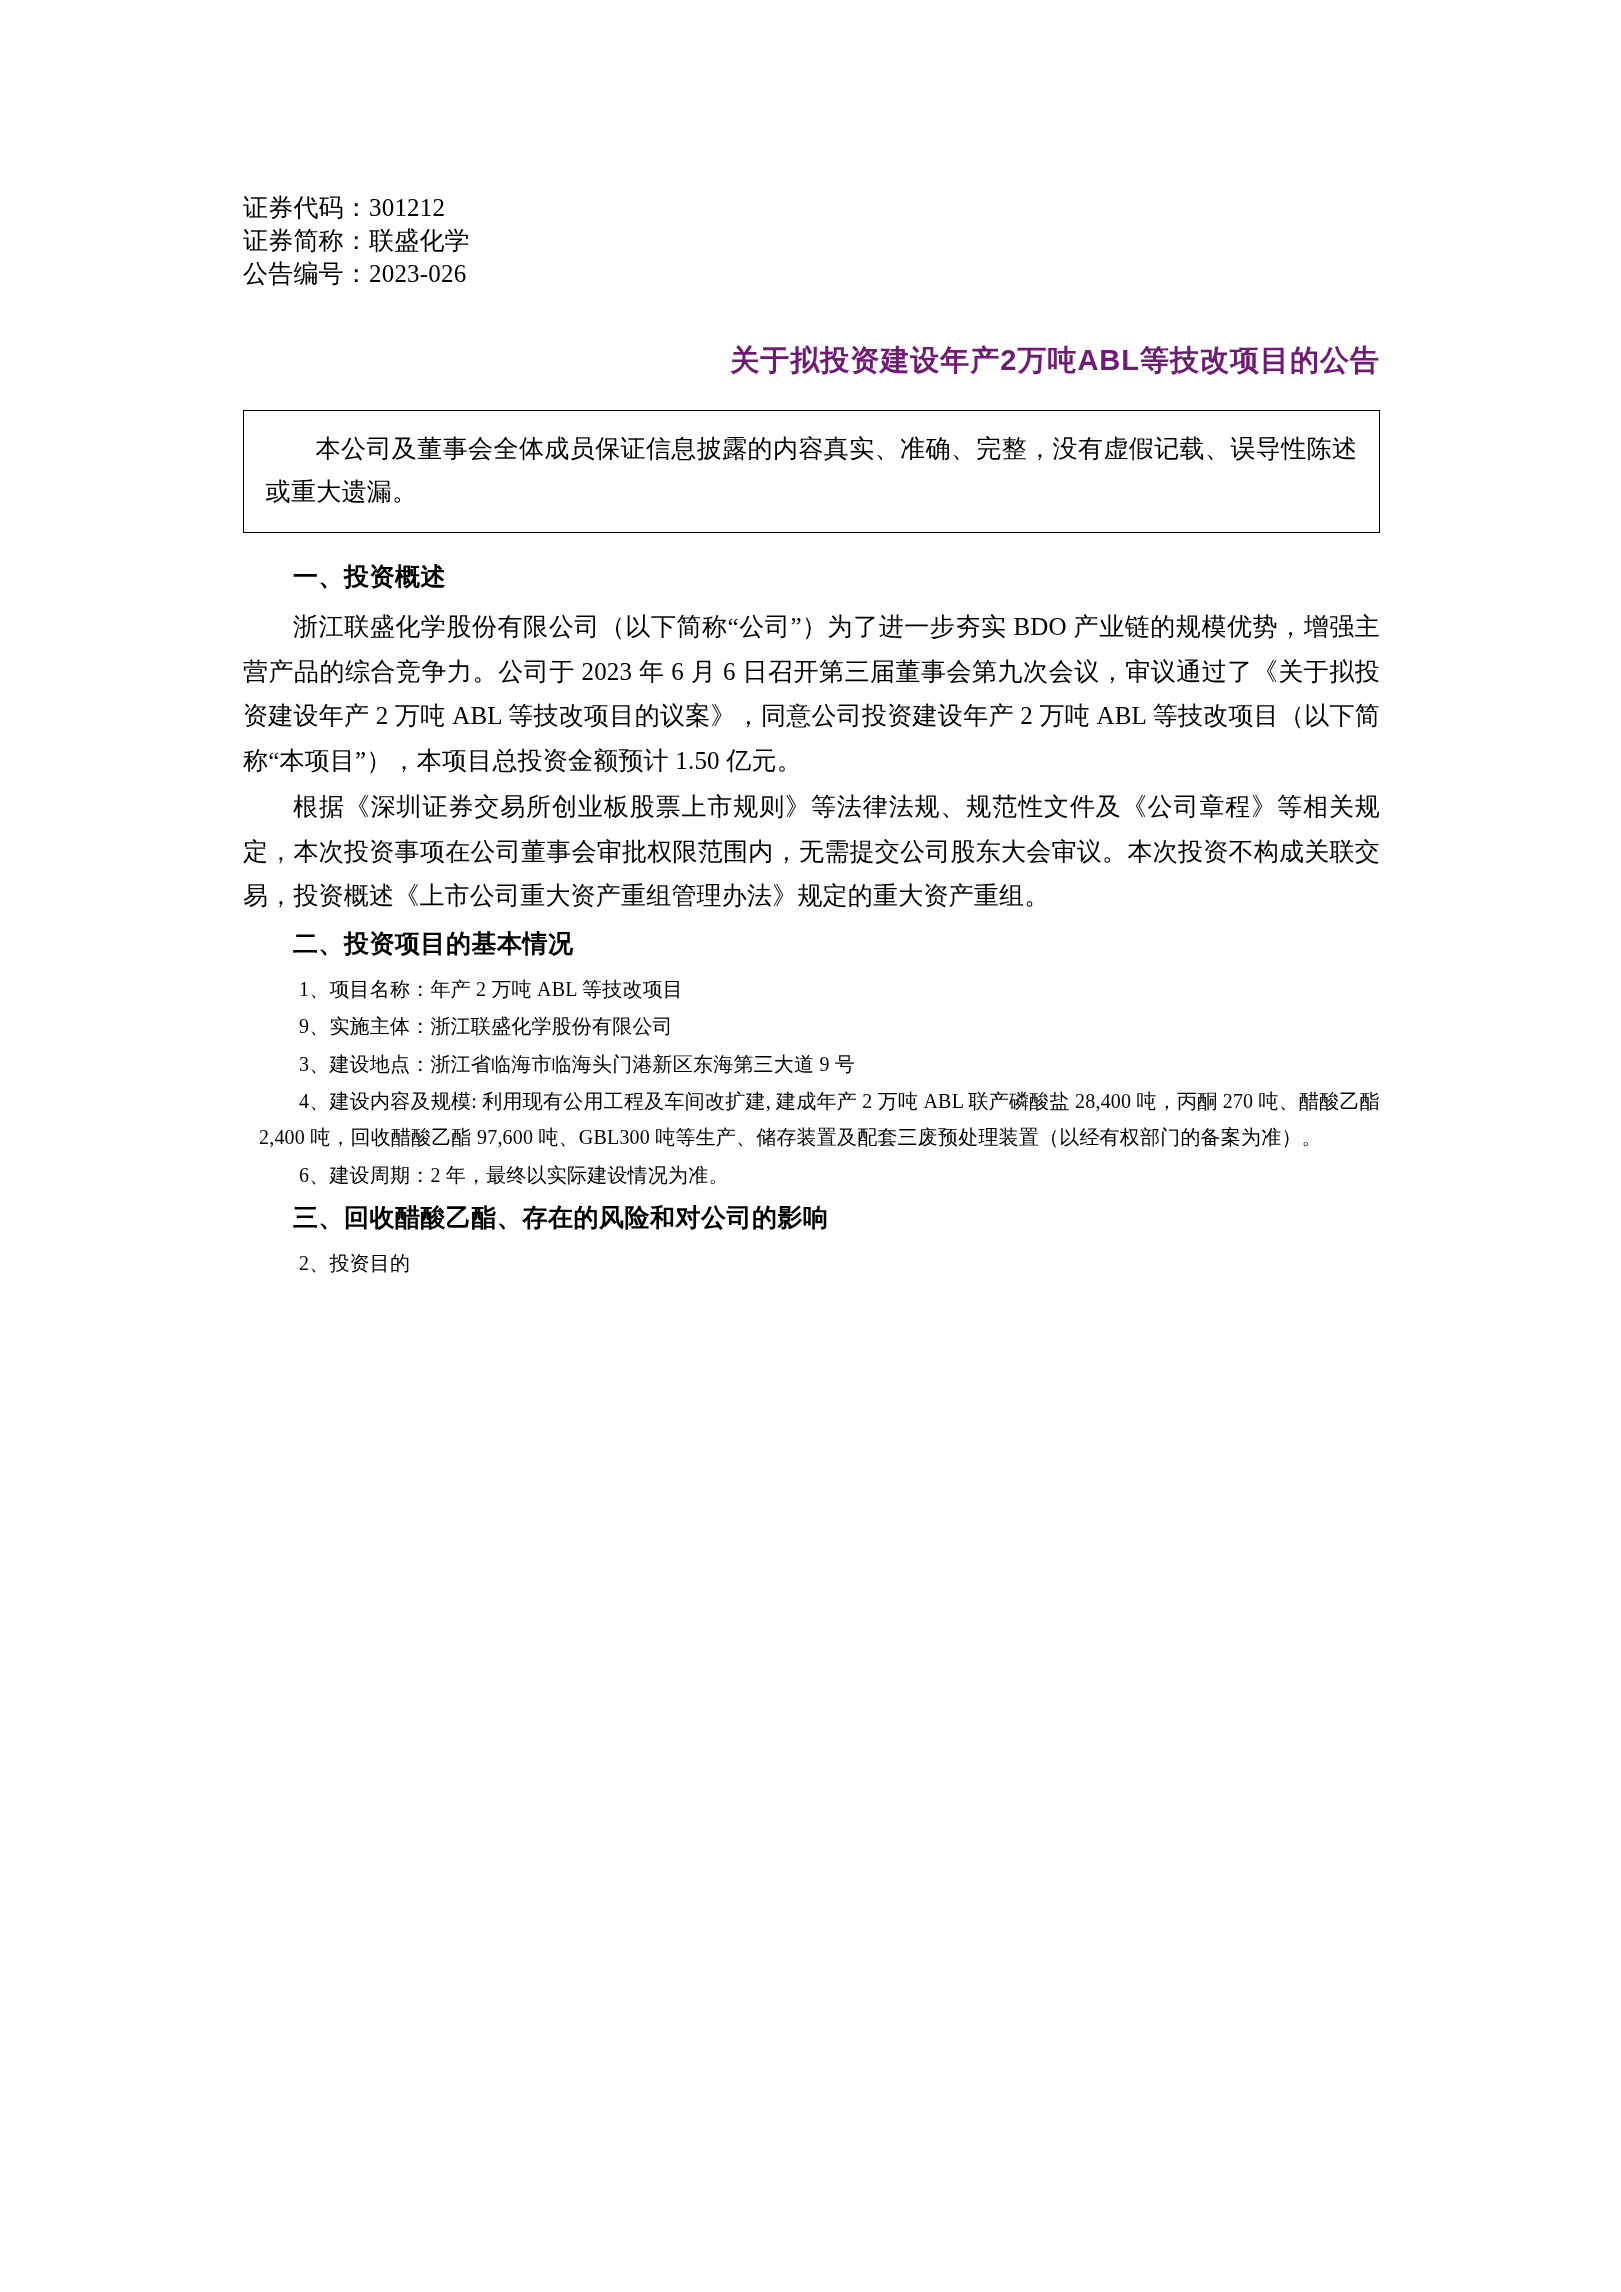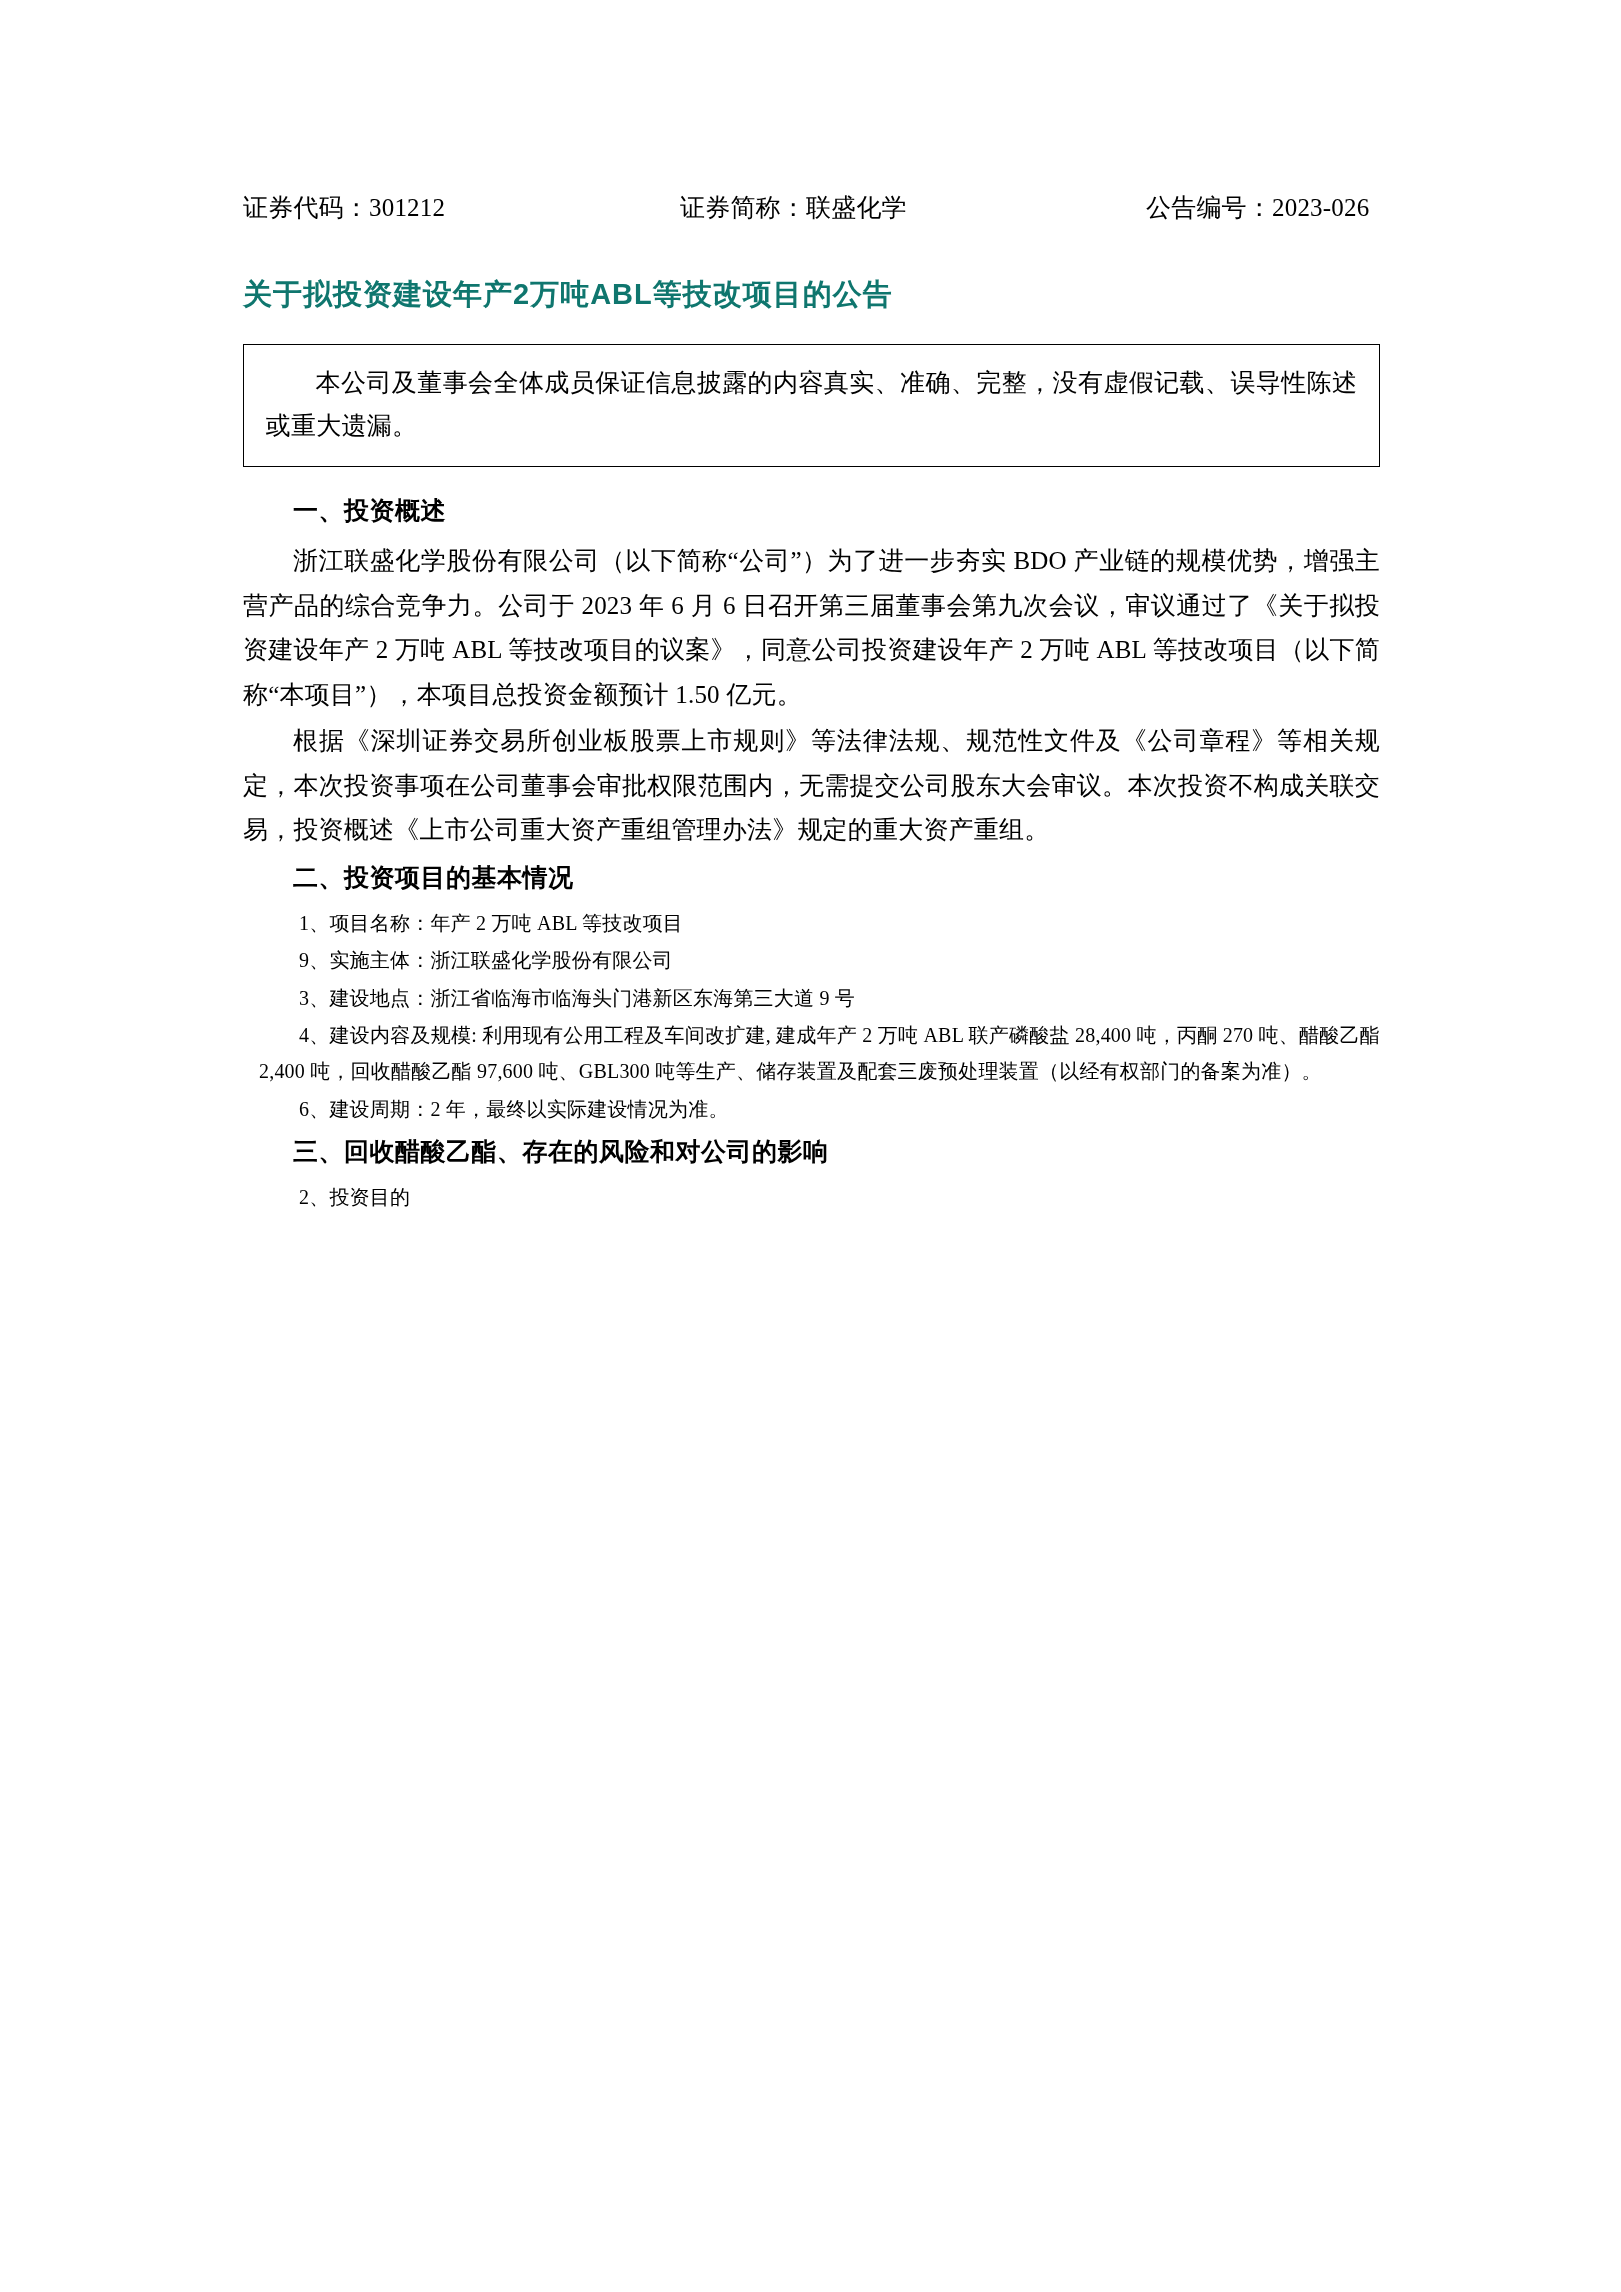--- a/index.html
+++ b/index.html
@@ -24,43 +24,42 @@
   .content {
     position: absolute;
     left: 243px;
     top: 191px;
     width: 1137px;
   }
 
   
   .header-line {
     display: flex;
-    flex-direction: row;
+    flex-direction: column;
     align-items: flex-start;
     font-size: 25px;
     letter-spacing: 0.2px;
     margin-bottom: 51px;
-    gap: 45px;
   }
   .header-code { width: 392px; }
   .header-name { width: 421px; }
   .header-no   { flex: 1; text-align: left; }
 
   
   .title1 {
     text-align: center;
     color: #e8141c;
     font-size: 29px;
     font-weight: bold;
     letter-spacing: 1px;
     margin: 0 0 37px 0;
   }
   .title2 {
-    text-align: left;
-    color: #0f766e;
+    text-align: right;
+    color: #701a75;
     font-size: 29px;
     font-weight: bold;
     letter-spacing: 1px;
     margin: 0 0 29px 0;
     font-family: "Liberation Sans", sans-serif;
   }
 
   
   .statement-box {
     border: 1.5px solid #000;

